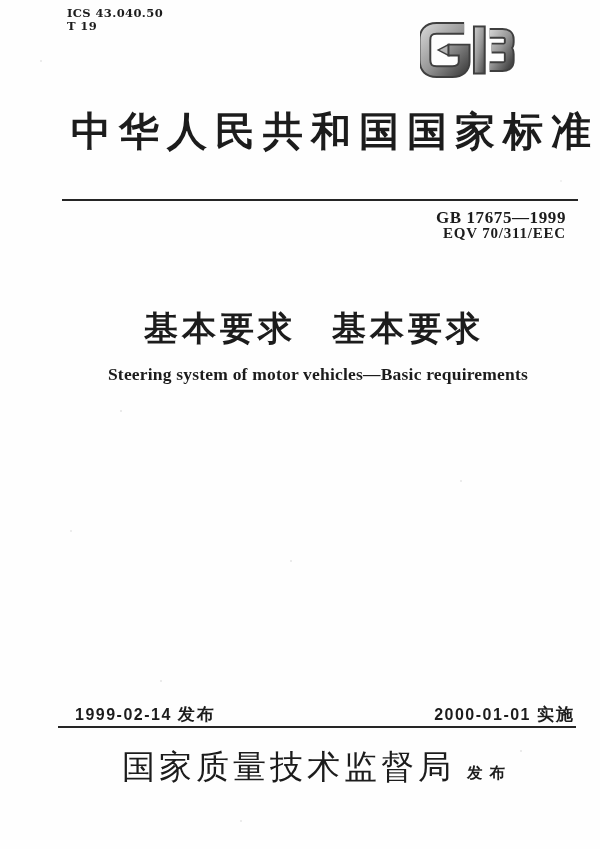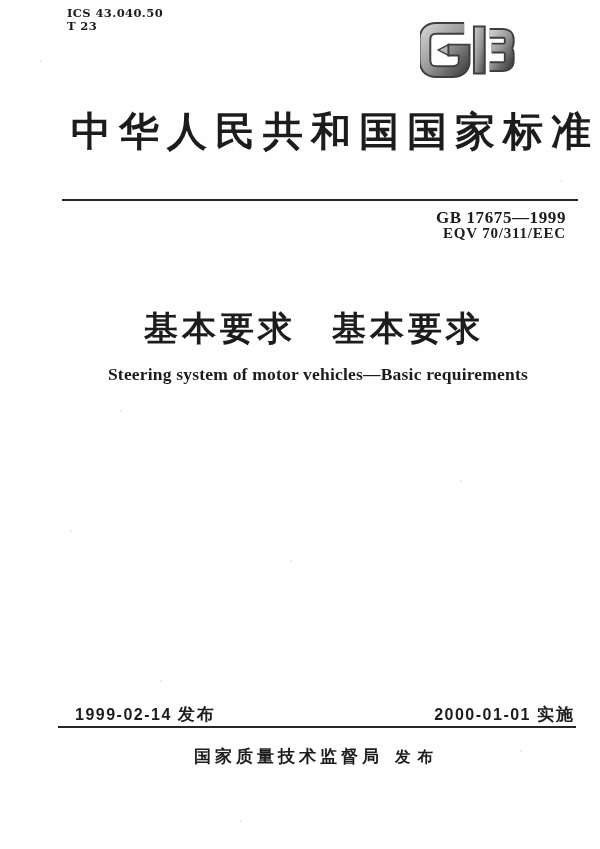--- a/index.html
+++ b/index.html
@@ -59,32 +59,32 @@
   .date-impl  { position:absolute; right:25px; white-space:nowrap;text-align:center; }
   .date-text {
     font-family:"Liberation Sans", sans-serif;
     font-size:16px; font-weight:600; letter-spacing:1.5px;
   }
   .date-label { font-size:17px; font-weight:bold; margin-left:6px; letter-spacing:2px; }
   .publisher {
     position:absolute; left:0; top:745px; width:600px;
     text-align:center; transform:translateX(17px); white-space:nowrap;
   }
-  .pub-name { font-size:17px; font-weight:bold; letter-spacing:4px; }
+  .pub-name { font-size:33px; font-weight:normal; letter-spacing:4px; }
   .pub-label { font-size:15.5px; font-weight:bold; letter-spacing:7px; margin-left:12px; }
 </style>
 </head>
 <body>
 
 <div class="page">
   <div class="speckles"></div>
 
   <div class="ics">
     <div>ICS 43.040.50</div>
-    <div>T 23</div>
+    <div>T 19</div>
   </div>
 
   <div class="logo">
     <svg width="102" height="58" viewBox="0 0 104 58" xmlns="http://www.w3.org/2000/svg">
       <defs>
         <linearGradient id="bev" x1="0" y1="0" x2="1" y2="1">
           <stop offset="0" stop-color="#cecece"></stop>
           <stop offset="0.5" stop-color="#989898"></stop>
           <stop offset="1" stop-color="#474747"></stop>
         </linearGradient>

